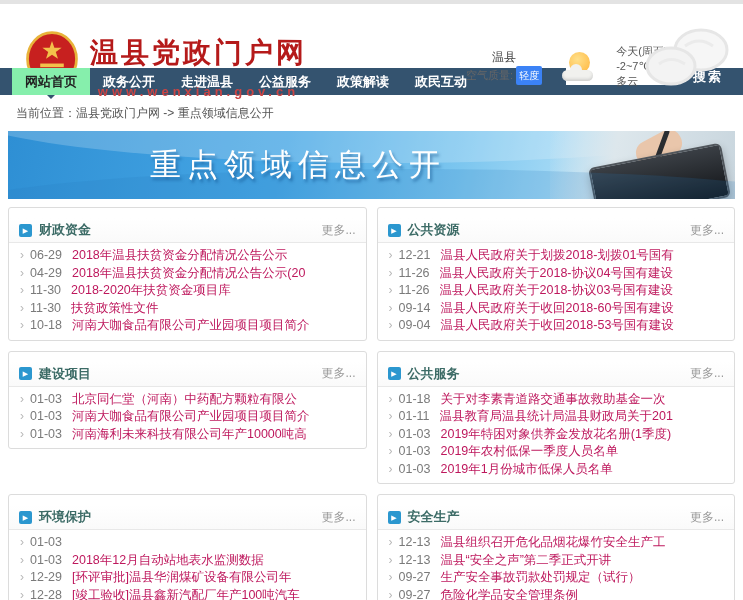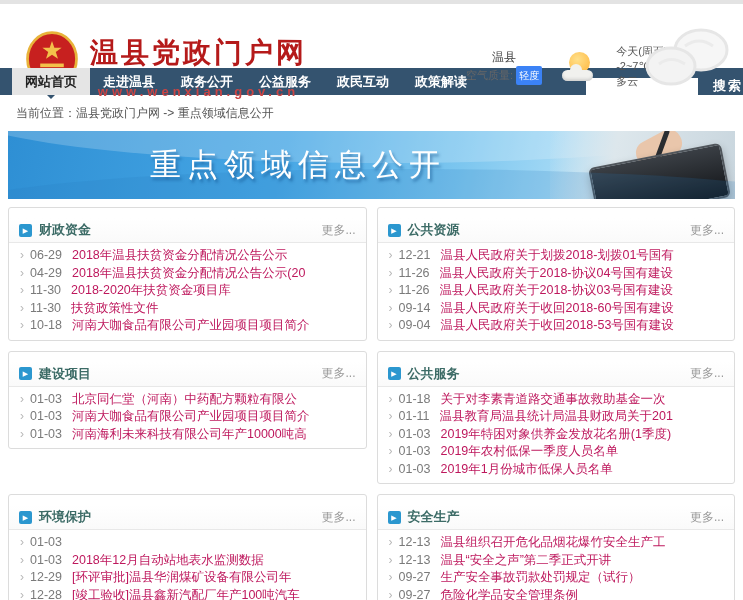--- a/index.html
+++ b/index.html
@@ -29,24 +29,24 @@
   .cloud::before { content:""; position:absolute; left:8px; top:-6px; width:12px; height:12px;
     border-radius:50%; background:#f1f1ee; }
   .weather-right { font-size:11px; color:#555; line-height:15px; white-space:nowrap; }
 
   .globe { position:absolute; right:8px; top:24px; width:96px; height:60px; }
 
   
   .nav { height:27px; background:#34536f; display:flex; align-items:stretch; padding-left:12px; }
   .nav-item { padding:0 13px; line-height:27px; font-size:13px; font-weight:bold;
     color:#fff; cursor:pointer; position:relative; white-space:nowrap; }
-  .nav-item.active { background:#e5e5e5; color:#222; }
+  .nav-item.active { background:#86efac; color:#222; }
   .nav-item.active::after { content:""; position:absolute; left:50%; top:100%;
     transform:translateX(-50%); border:4px solid transparent; border-top-color:#34536f; }
-  .nav-search { margin-left:auto; display:flex; align-items:flex-end; gap:15px; padding-right:0; }
+  .nav-search { margin-left:auto; display:flex; align-items:flex-start; gap:15px; padding-right:20px; }
   .search-input { width:112px; height:17px; border:none; background:#fff; font-size:12px; padding:0 4px; }
   .search-label { color:#fff; font-size:13px; font-weight:bold; letter-spacing:2px; cursor:pointer; }
 
   
   .breadcrumb { padding:10px 0 9px 16px; font-size:12px; color:#555; }
 
   
   .banner { position:relative; margin:0 8px; height:68px; overflow:hidden;
     background:linear-gradient(103deg,#2e8fd4 0%,#47a7e5 38%,#7cc6ef 62%,#aadcf6 78%,#d6eefb 100%); }
   .banner::before { content:""; position:absolute; left:-8%; top:-78px; width:120%; height:110px;
@@ -129,25 +129,25 @@
       <ellipse cx="62" cy="22" rx="26" ry="20" fill="#f6f6f6" stroke="#e6e6e6" stroke-width="3"></ellipse>
       <ellipse cx="32" cy="38" rx="24" ry="18" fill="#f3f3f3" stroke="#e6e6e6" stroke-width="3"></ellipse>
       <path d="M46 18 q14 -10 28 0 M20 36 q12 -9 26 0" stroke="#ebebeb" stroke-width="3" fill="none"></path>
     </svg>
   </div>
 </header>
 
 <nav class="nav">
 
   <div class="nav-item active">网站首页</div>
+    <div class="nav-item">政务公开</div>
     <div class="nav-item">走进温县</div>
-    <div class="nav-item">政务公开</div>
     <div class="nav-item">公益服务</div>
+    <div class="nav-item">政策解读</div>
     <div class="nav-item">政民互动</div>
-    <div class="nav-item">政策解读</div>
     <div class="nav-search">
     <input class="search-input" value="" style="">
     <span class="search-label">搜索</span>
   </div>
 </nav>
 
 <div class="breadcrumb">当前位置：温县党政门户网 -&gt; 重点领域信息公开</div>
 
 <div class="banner">
   <div class="banner-photo">

